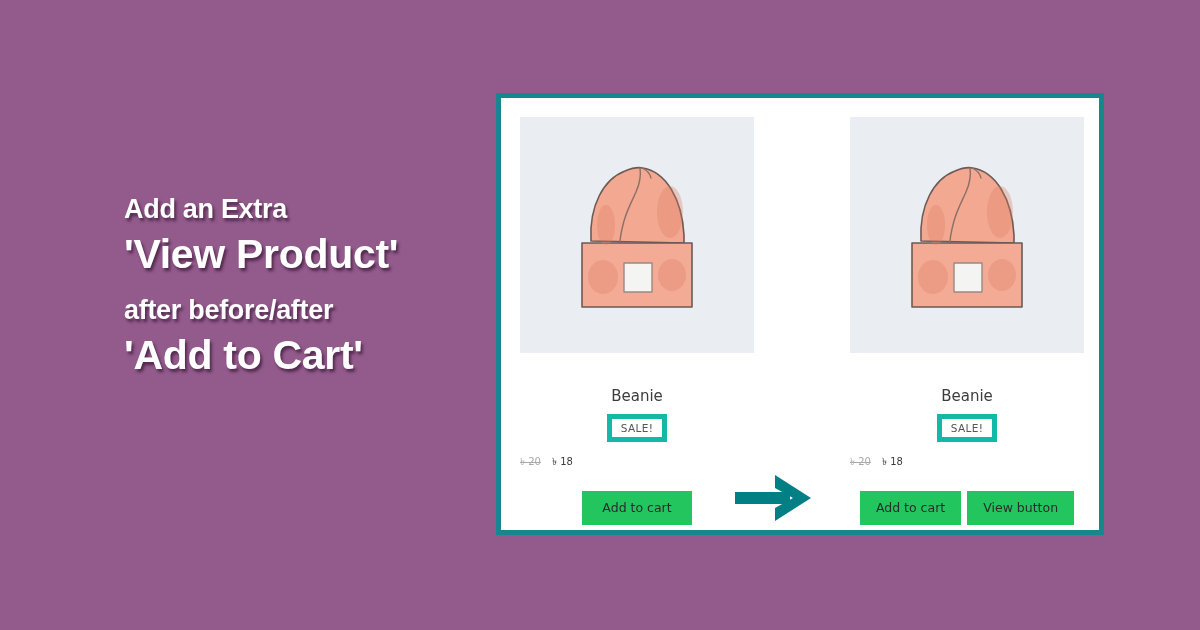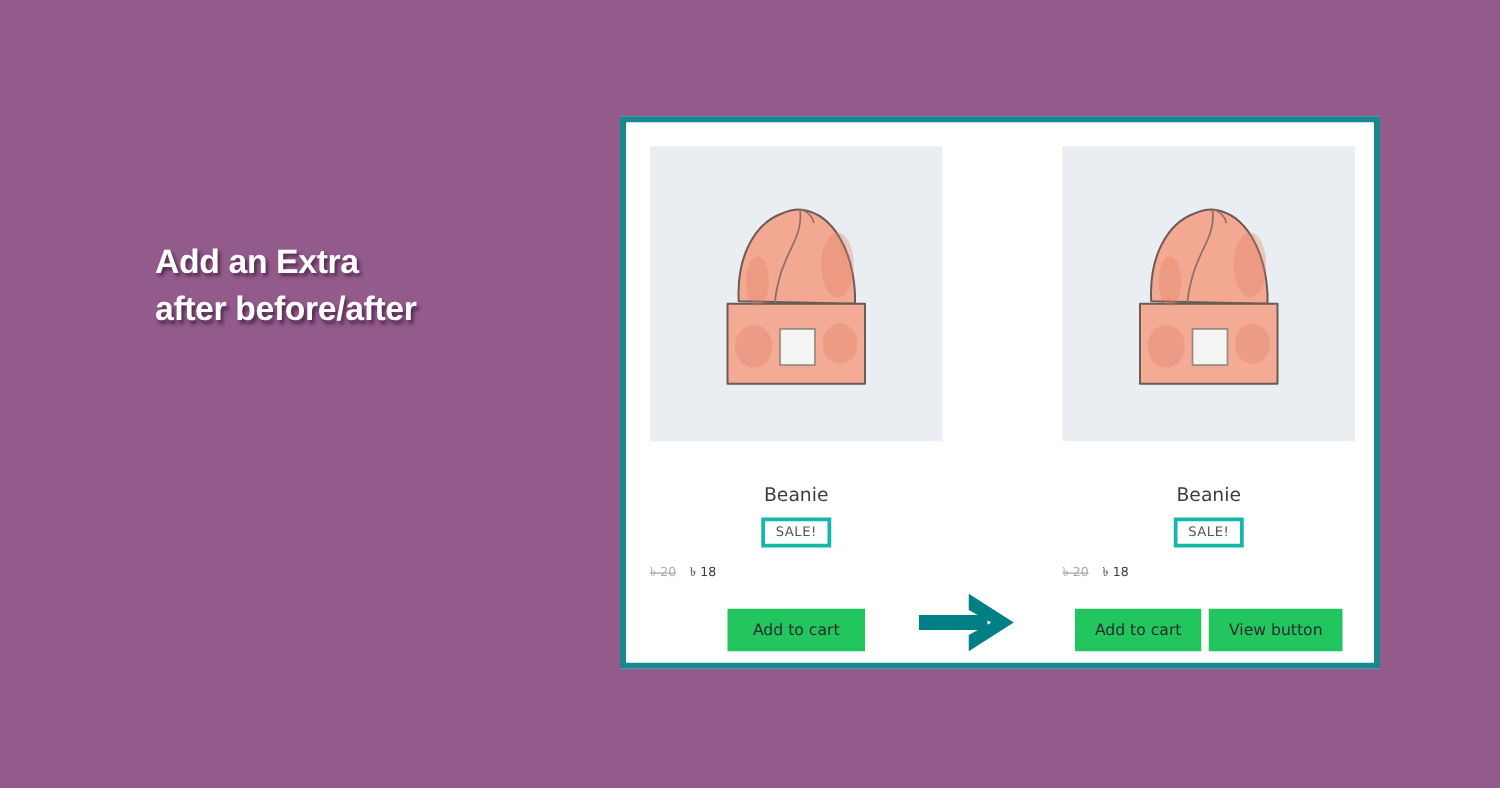--- a/index.html
+++ b/index.html
@@ -72,21 +72,21 @@
     text-align: center;
     font-size: 15px;
     color: #3c3c3c;
     font-family: "DejaVu Sans", sans-serif;
     font-weight: normal;
   }
 
   .sale-badge-wrap { text-align: center; margin-top: 9px; }
   .sale-badge {
     display: inline-block;
-    border: 3px solid #14b8a6;
+    border: 5px solid #14b8a6;
     background: #ffffff;
     color: #555555;
     font-size: 10.5px;
     letter-spacing: 0.4px;
     padding: 4px 9px 3px 9px;
     font-family: "DejaVu Sans", sans-serif;
     line-height: 1;
   }
 
   .price-row {
@@ -131,21 +131,23 @@
     width: 80px;
     height: 50px;
   }
   #arrow svg { display: block; width: 100%; height: 100%; }
 </style>
 </head>
 <body>
 
 <div id="headline">
   <div class="hl-line hl-small">Add an Extra</div>
+  <div class="hl-line hl-big">'View Product'</div>
   <div class="hl-line hl-small2">after before/after</div>
+  <div class="hl-line hl-big2">'Add to Cart'</div>
 </div>
 
 <div id="panel">
   <div id="panel-inner">
 
     <div class="product-card left-card">
       <div class="product-image">
         <svg viewBox="0 0 234 236" xmlns="http://www.w3.org/2000/svg" aria-hidden="true">
           <g stroke="#6b5a55" stroke-width="1.6" stroke-linejoin="round" stroke-linecap="round">
             <path d="M71 124 C69 88 84 62 105 54 C112 51 118 50 123 51 C146 55 162 82 164 118 L164 126 Z" fill="#f2a891"></path>

